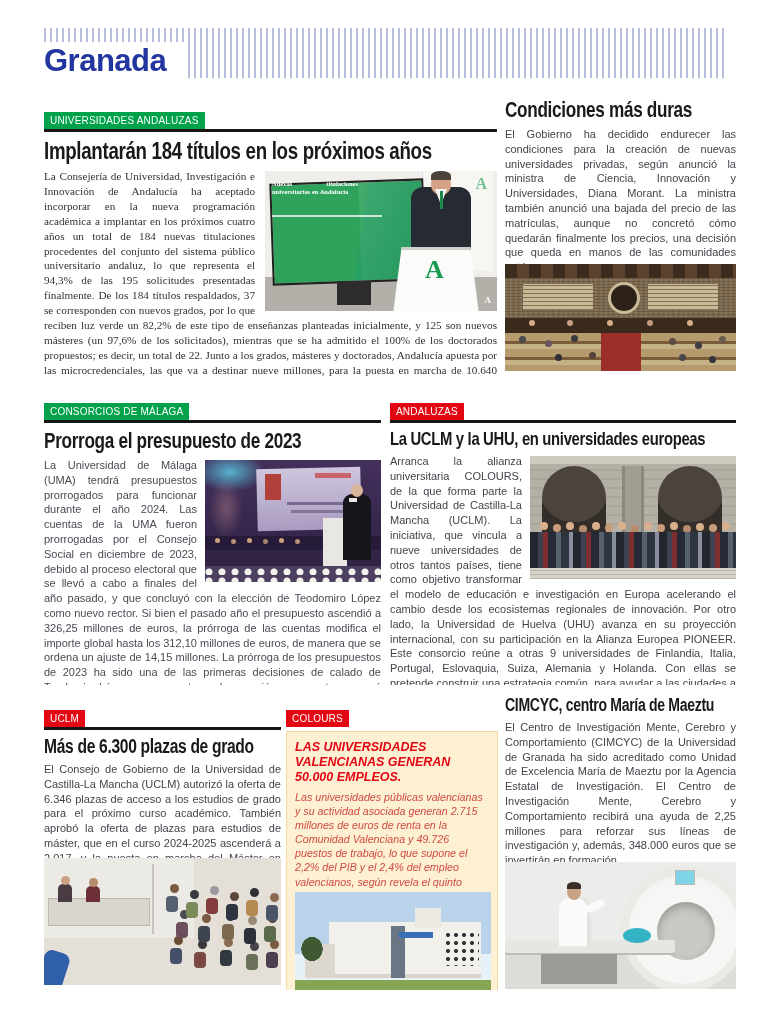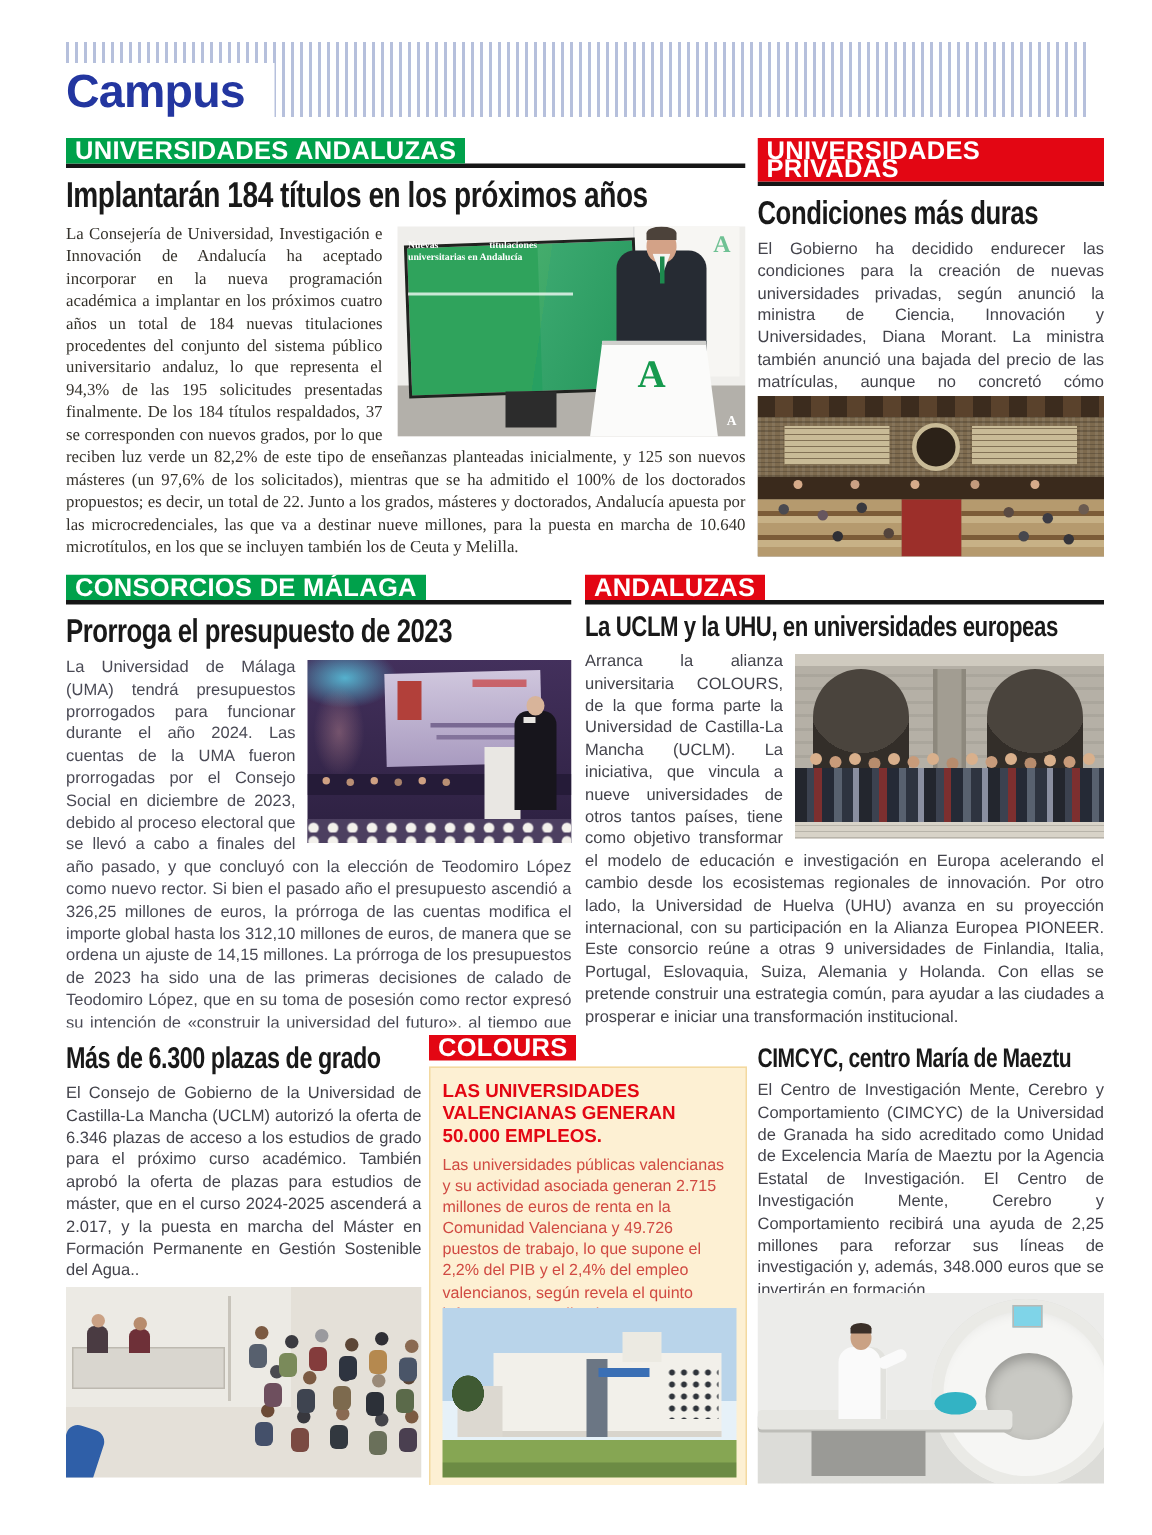--- a/index.html
+++ b/index.html
@@ -6,22 +6,22 @@
   .page{position:relative;width:768px;height:1023px;background:#fff;overflow:hidden;
         font-family:"Liberation Sans",sans-serif;}
   
   .masthead{position:absolute;left:44px;top:28px;width:682px;height:50px;
     background:repeating-linear-gradient(90deg,#b6c0dc 0 2px,#ffffff 2px 6px);}
   .brand{position:absolute;left:0;bottom:-2px;background:#fff;color:#2336a0;
     font-size:31px;font-weight:700;letter-spacing:-0.5px;padding:1px 20px 1px 0;}
   
   .sec{position:absolute;overflow:hidden;}
   .kicker-row{border-bottom:3px solid #161616;line-height:0;}
-  .kicker{display:inline-block;color:#fff;font-size:17px;font-weight:700;
-    letter-spacing:.2px;line-height:12px;padding:3px 6px 2px;}
+  .kicker{display:inline-block;color:#fff;font-size:10px;font-weight:400;
+    letter-spacing:.2px;line-height:12px;padding:3px 6px 2px;margin-top:20px;}
   .green{background:#00a14b;} .red{background:#e30613;}
   .hl{display:inline-block;white-space:nowrap;font-weight:700;color:#191919;
     letter-spacing:-0.4px;transform:scaleX(.78);transform-origin:0 50%;margin:5px 0 4px;}
   .hl-24{font-size:24px;} .hl-22{font-size:22px;} .hl-20{font-size:20px;}
   .hl-19{font-size:19px;} .hl-18{font-size:18px;}
   .body{font-size:11px;line-height:14.8px;text-align:justify;color:#43434b;}
   .serif{font-family:"Liberation Serif",serif;font-size:11.2px;line-height:14.9px;color:#35322c;}
   .float-r{float:right;}
   
   .ph{position:relative;overflow:hidden;background:#d8d6d1;}
@@ -153,36 +153,36 @@
   .ph-mri .table{left:0;top:78px;width:170px;height:13px;background:#e6e6e2;border-radius:3px;
     box-shadow:0 2px 0 #bdbdb8;}
   .ph-mri .base{left:36px;top:92px;width:76px;height:30px;background:#9a9a96;}
   .ph-mri .pillow{left:118px;top:66px;width:28px;height:15px;border-radius:50%;background:#33b3c4;}
   .ph-mri .coat{left:54px;top:36px;width:32px;height:48px;background:#fafafa;border-radius:10px 10px 0 0;
     box-shadow:inset -4px 0 0 #e2e2de;}
   .ph-mri .arm{left:80px;top:40px;width:20px;height:8px;background:#fafafa;transform:rotate(-25deg);border-radius:4px;}
   .ph-mri .head{left:62px;top:22px;width:14px;height:16px;background:#caa284;border-radius:50%;}
   .ph-mri .hair{left:62px;top:20px;width:14px;height:7px;background:#3a2f28;border-radius:50% 50% 0 0;}
   
-  .box{background:#fdf0d3;border:1px solid #f3d9a0;padding:8px 8px 130px;position:relative;height:283px;box-sizing:border-box;}
+  .box{background:#fdf0d3;border:1px solid #f3d9a0;padding:8px 8px 130px;position:relative;height:283px;box-sizing:border-box;font-style:italic;}
   .box-title{color:#e30613;font-weight:700;font-size:12.5px;line-height:15px;}
   .box-body{color:#d04a42;font-size:10.7px;line-height:14.1px;margin-top:5px;}
   .box .ph-bld{position:absolute;left:8px;bottom:8px;}
   
   .footer{position:absolute;left:0;top:995px;width:100%;text-align:center;
     color:#4a7fc1;font-weight:700;font-size:11px;letter-spacing:2px;}
   .abs{position:absolute;}
 </style>
 </head>
 <body>
 
 <div class="page">
 
   <div class="masthead">
-    <span class="brand">Campus</span>
+    <span class="brand">Granada</span>
   </div>
 
   <div class="sec" style="left:44px;top:92px;width:453px;height:288px;">
     <div class="kicker-row">
       <span class="kicker green">UNIVERSIDADES ANDALUZAS</span>
     </div>
     <span class="hl hl-24">Implantarán 184 títulos en los próximos años</span>
     <div class="body serif">
       <div class="ph ph-and float-r">
         <div class="floor"></div>
@@ -202,23 +202,20 @@
         <div class="shirt"></div>
         <div class="tie"></div>
         <div class="podium"></div>
         <span class="pod-a">A</span>
       </div>
       <span>La Consejería de Universidad, Investigación e Innovación de Andalucía ha aceptado incorporar en la nueva programación académica a implantar en los próximos cuatro años un total de 184 nuevas titulaciones procedentes del conjunto del sistema público universitario andaluz, lo que representa el 94,3% de las 195 solicitudes presentadas finalmente. De los 184 títulos respaldados, 37 se corresponden con nuevos grados, por lo que reciben luz verde un 82,2% de este tipo de enseñanzas planteadas inicialmente, y 125 son nuevos másteres (un 97,6% de los solicitados), mientras que se ha admitido el 100% de los doctorados propuestos; es decir, un total de 22. Junto a los grados, másteres y doctorados, Andalucía apuesta por las microcredenciales, las que va a destinar nueve millones, para la puesta en marcha de 10.640 microtítulos, en los que se incluyen también los de Ceuta y Melilla.</span>
     </div>
   </div>
 
   <div class="sec" style="left:505px;top:92px;width:231px;height:288px;">
-    <div class="kicker-row">
-      <span class="kicker red">UNIVERSIDADES PRIVADAS</span>
-    </div>
     <span class="hl hl-22">Condiciones más duras</span>
     <div class="body">El Gobierno ha decidido endurecer las condiciones para la creación de nuevas universidades privadas, según anunció la ministra de Ciencia, Innovación y Universidades, Diana Morant. La ministra también anunció una bajada del precio de las matrículas, aunque no concretó cómo quedarán finalmente los precios, una decisión que queda en manos de las comunidades autónomas.</div>
     <div class="ph ph-aud abs" style="left:0;top:172px;">
       <div class="ceiling"></div>
       <div class="mural"></div>
       <div class="plaque1"></div>
       <div class="plaque2"></div>
       <div class="emblem"></div>
       <div class="panel"></div>
       <div class="panel-heads"></div>
@@ -268,20 +265,23 @@
         <div class="col"></div>
         <div class="heads"></div>
         <div class="bodies"></div>
         <div class="steps"></div>
       </div>
       <span>Arranca la alianza universitaria COLOURS, de la que forma parte la Universidad de Castilla-La Mancha (UCLM). La iniciativa, que vincula a nueve universidades de otros tantos países, tiene como objetivo transformar el modelo de educación e investigación en Europa acelerando el cambio desde los ecosistemas regionales de innovación. Por otro lado, la Universidad de Huelva (UHU) avanza en su proyección internacional, con su participación en la Alianza Europea PIONEER. Este consorcio reúne a otras 9 universidades de Finlandia, Italia, Portugal, Eslovaquia, Suiza, Alemania y Holanda. Con ellas se pretende construir una estrategia común, para ayudar a las ciudades a prosperar e iniciar una transformación institucional.</span>
     </div>
   </div>
 
   <div class="sec" style="left:44px;top:690px;width:237px;height:300px;">
+    <div class="kicker-row">
+      <span class="kicker red">UCLM</span>
+    </div>
     <span class="hl hl-20">Más de 6.300 plazas de grado</span>
     <div class="body">El Consejo de Gobierno de la Universidad de Castilla-La Mancha (UCLM) autorizó la oferta de 6.346 plazas de acceso a los estudios de grado para el próximo curso académico. También aprobó la oferta de plazas para estudios de máster, que en el curso 2024-2025 ascenderá a 2.017, y la puesta en marcha del Máster en Formación Permanente en Gestión Sostenible del Agua..</div>
     <div class="ph ph-ucl abs" style="left:0;top:168px;">
       <div class="wall"></div>
       <div class="door"></div>
       <div class="desk"></div>
       <div class="spk1"></div>
       <div class="spk1h"></div>
       <div class="spk2"></div>
       <div class="spk2h"></div>

